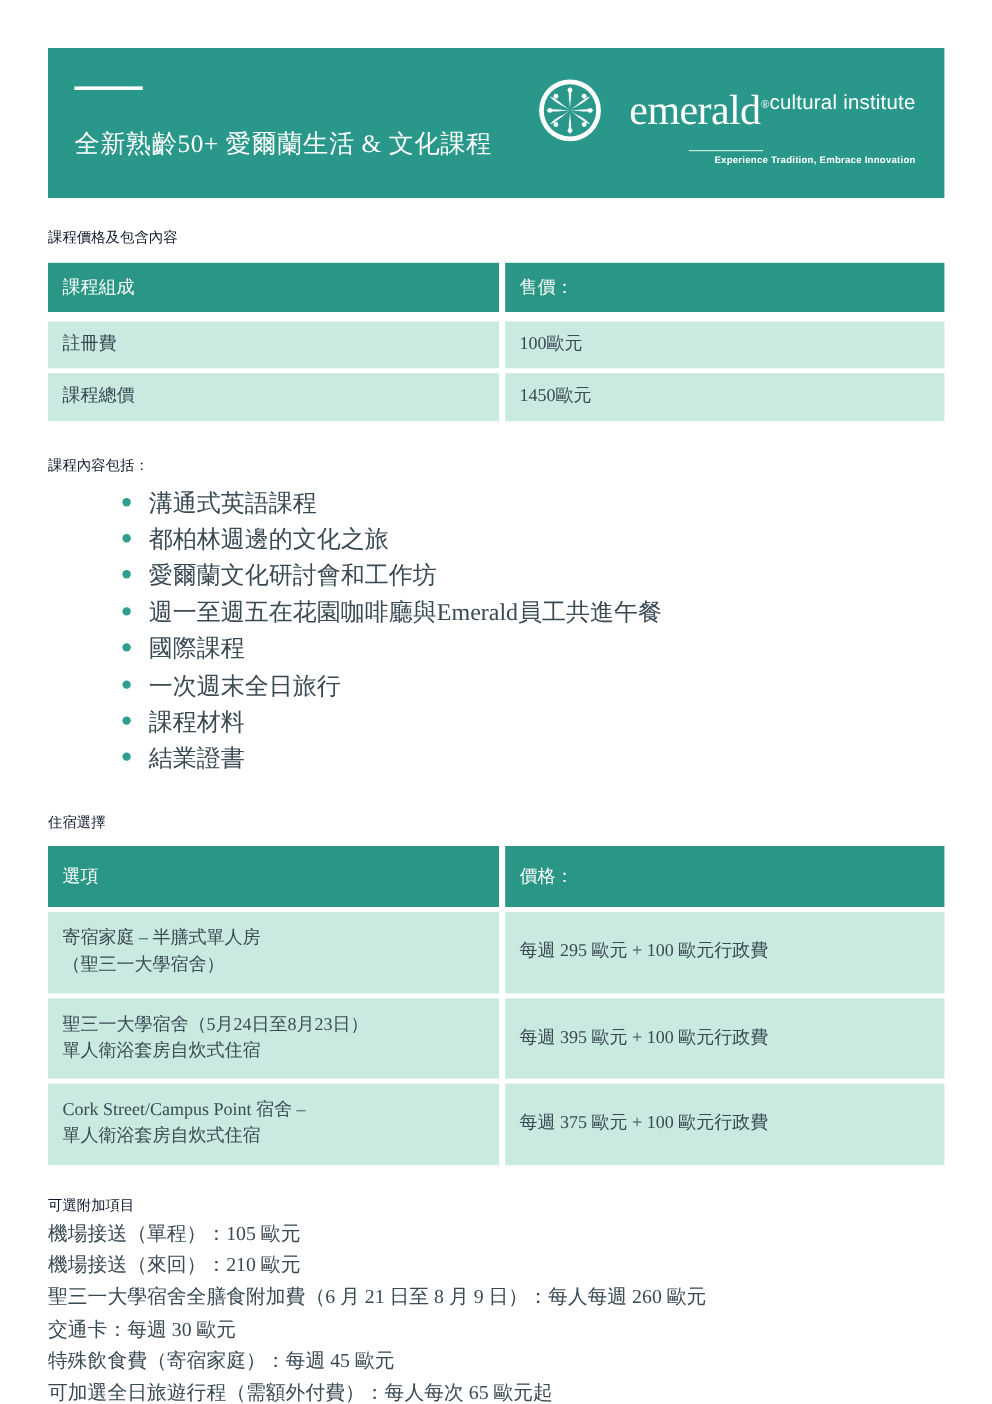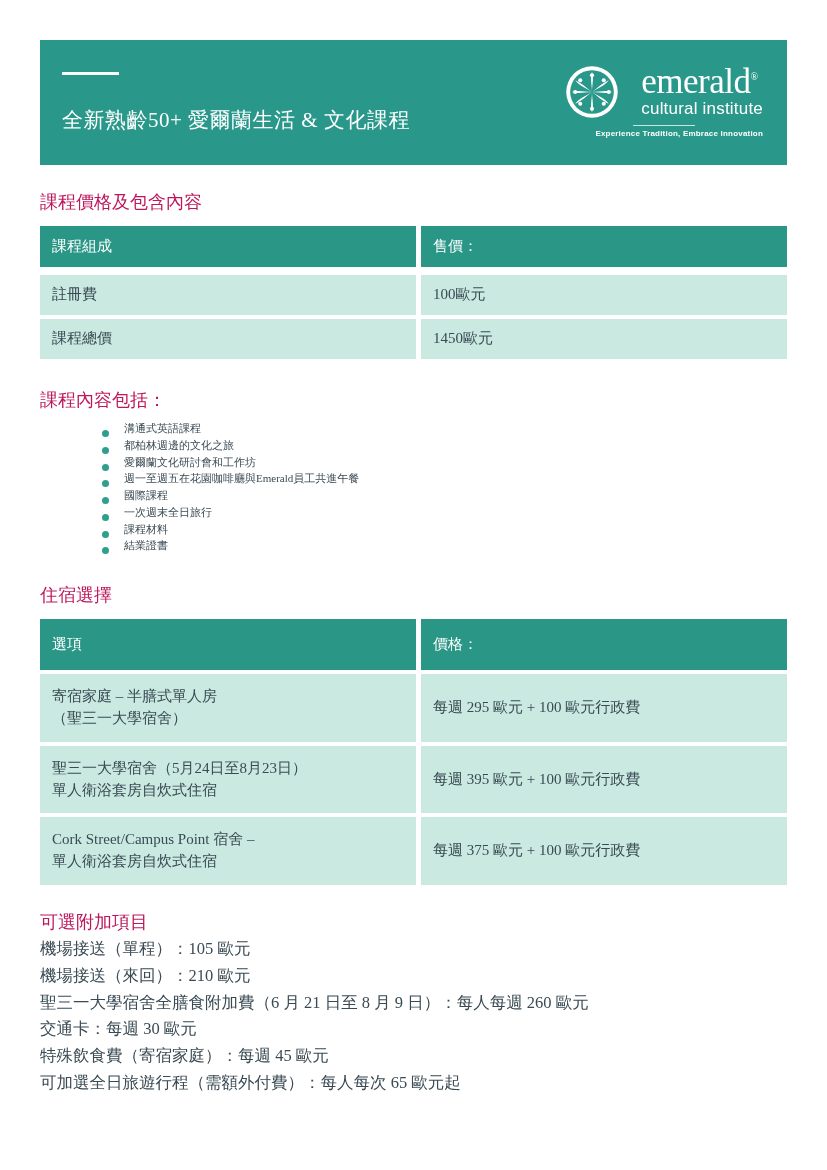--- a/index.html
+++ b/index.html
@@ -65,21 +65,21 @@
     align-items: center;
   }
   .logo-mark {
     width: 56px;
     height: 56px;
     flex: 0 0 auto;
   }
   .logo-words {
     margin-left: 21px;
     display: flex;
-    flex-direction: column;
+    flex-direction: row;
     justify-content: center;
   }
   .logo-emerald {
     font-family: "Liberation Serif", "DejaVu Serif", serif;
     color: #ffffff;
     font-size: 35px;
     line-height: 0.95;
     letter-spacing: -0.5px;
     position: relative;
   }
@@ -113,22 +113,22 @@
   }
   .logo-bottom {
     width: 100%;
     display: flex;
     flex-direction: column;
     align-items: center;
   }
 
   
   .sect-heading {
-    color: #be185d;
-    font-size: 18px;
+    color: #0f172a;
+    font-size: 12px;
     font-weight: normal;
     margin: 0;
     line-height: 1.3;
   }
   .sp-1 { height: 26px; }
   .sp-2 { height: 12px; }
   .sp-3 { height: 30px; }
   .sp-4 { height: 8px; }
   .sp-5 { height: 30px; }
   .sp-6 { height: 12px; }
@@ -180,21 +180,21 @@
   .tbl.accom th { padding: 16px 12px; }
 
   
   .bullets {
     margin: 0;
     padding: 0 0 0 62px;
     list-style: none;
   }
   .bullets li {
     position: relative;
-    font-size: 11px;
+    font-size: 20px;
     line-height: 1.52;
     color: #3a4a53;
     padding-left: 22px;
   }
   .bullets li::before {
     content: "";
     position: absolute;
     left: 0;
     top: 10px;
     width: 7px;

